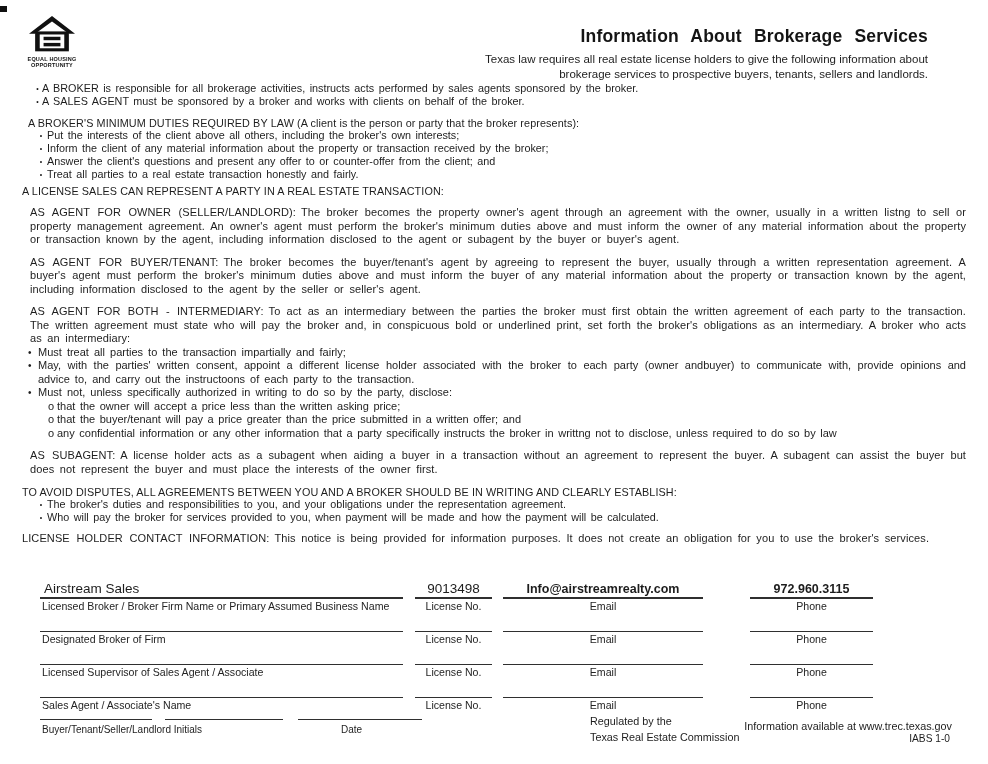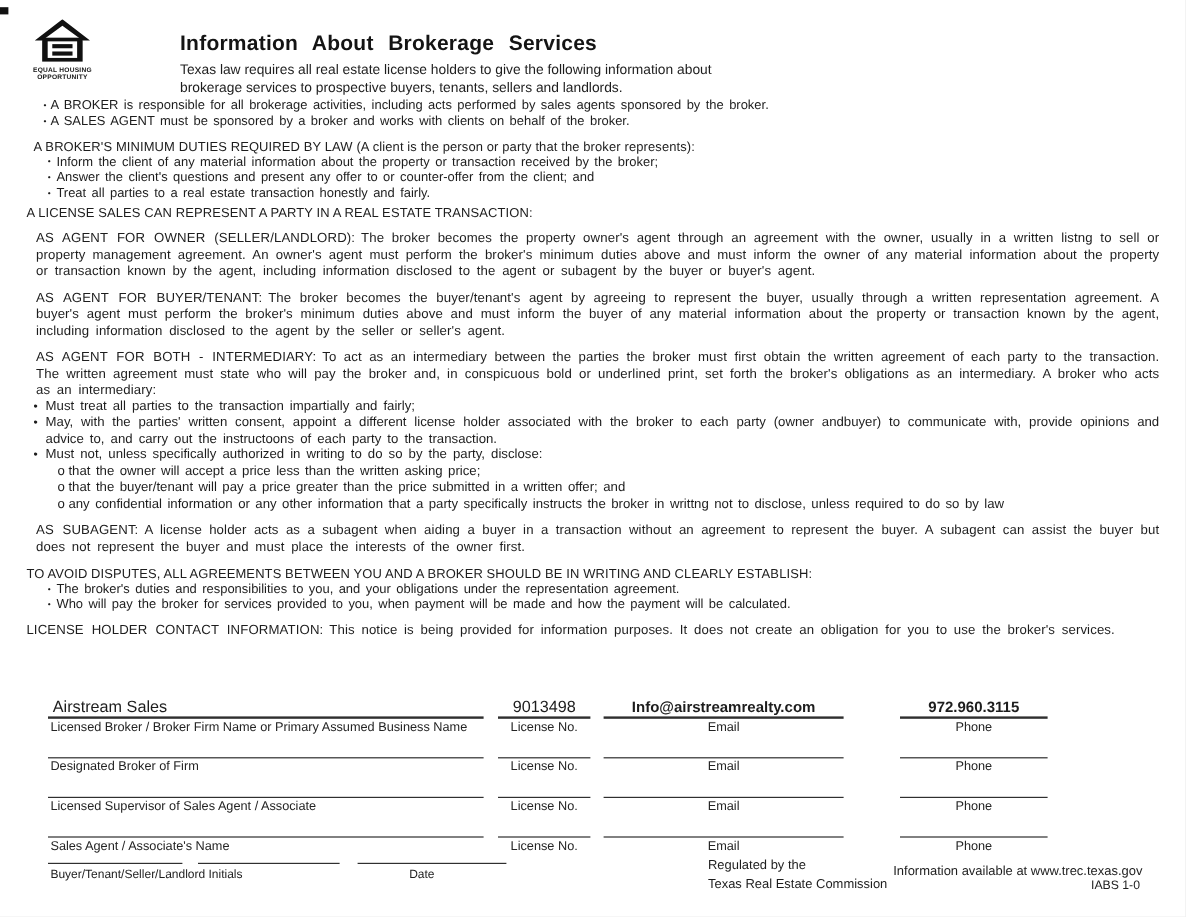--- a/index.html
+++ b/index.html
@@ -6,21 +6,21 @@
   .page{
     position:relative;width:988px;height:764px;background:#ffffff;
     font-family:"Liberation Sans","DejaVu Sans",sans-serif;
     color:#1d1d1d;overflow:hidden;margin:0 auto;
   }
   .scan-mark{position:absolute;left:0;top:6px;width:7px;height:6px;background:#111;}
   
   .logo{position:absolute;left:24px;top:16px;width:56px;text-align:center;}
   .logo svg{display:block;margin:0 auto;}
   .logo-caption{font-size:5.5px;font-weight:bold;line-height:6px;letter-spacing:.2px;color:#111;}
-  .header-text{margin:0 60px 0 150px;padding-top:26px;text-align:left;}
+  .header-text{margin:0 60px 0 150px;padding-top:26px;text-align:right;}
   .title{font-size:17.5px;font-weight:bold;color:#141414;word-spacing:7px;letter-spacing:.2px;}
   .subtitle{font-size:11.5px;line-height:15px;margin-top:5px;color:#1d1d1d;}
   
   .doc{padding:0 22px;}
   .sec-heading{font-size:10.8px;margin-top:9px;letter-spacing:.1px;}
   .sec-heading.ind{padding-left:6px;}
   .bul{display:flex;font-size:10.8px;line-height:13px;word-spacing:1.5px;}
   .bul .bm{width:9px;margin-left:11px;text-align:center;font-size:7px;line-height:13px;flex:none;}
   .bul.wide .bm{margin-left:13px;width:12px;}
   .para{font-size:11px;line-height:13.5px;text-align:justify;padding-left:8px;margin-top:9px;
@@ -78,28 +78,32 @@
     <div class="subtitle">
       <div>Texas law requires all real estate license holders to give the following information about</div>
       <div>brokerage services to prospective buyers, tenants, sellers and landlords.</div>
     </div>
   </div>
 
   <div class="doc">
 
     <div class="bul">
       <span class="bm">•</span>
-      <span>A BROKER is responsible for all brokerage activities, including acts performed by sales agents sponsored by the broker.</span>
+      <span>A BROKER is responsible for all brokerage activities, instructs acts performed by sales agents sponsored by the broker.</span>
     </div>
     <div class="bul">
       <span class="bm">•</span>
       <span>A SALES AGENT must be sponsored by a broker and works with clients on behalf of the broker.</span>
     </div>
 
     <div class="sec-heading ind">A BROKER'S MINIMUM DUTIES REQUIRED BY LAW (A client is the person or party that the broker represents):</div>
+    <div class="bul wide">
+      <span class="bm">•</span>
+      <span>Put the interests of the client above all others, including the broker's own interests;</span>
+    </div>
     <div class="bul wide">
       <span class="bm">•</span>
       <span>Inform the client of any material information about the property or transaction received by the broker;</span>
     </div>
     <div class="bul wide">
       <span class="bm">•</span>
       <span>Answer the client's questions and present any offer to or counter-offer from the client; and</span>
     </div>
     <div class="bul wide">
       <span class="bm">•</span>

